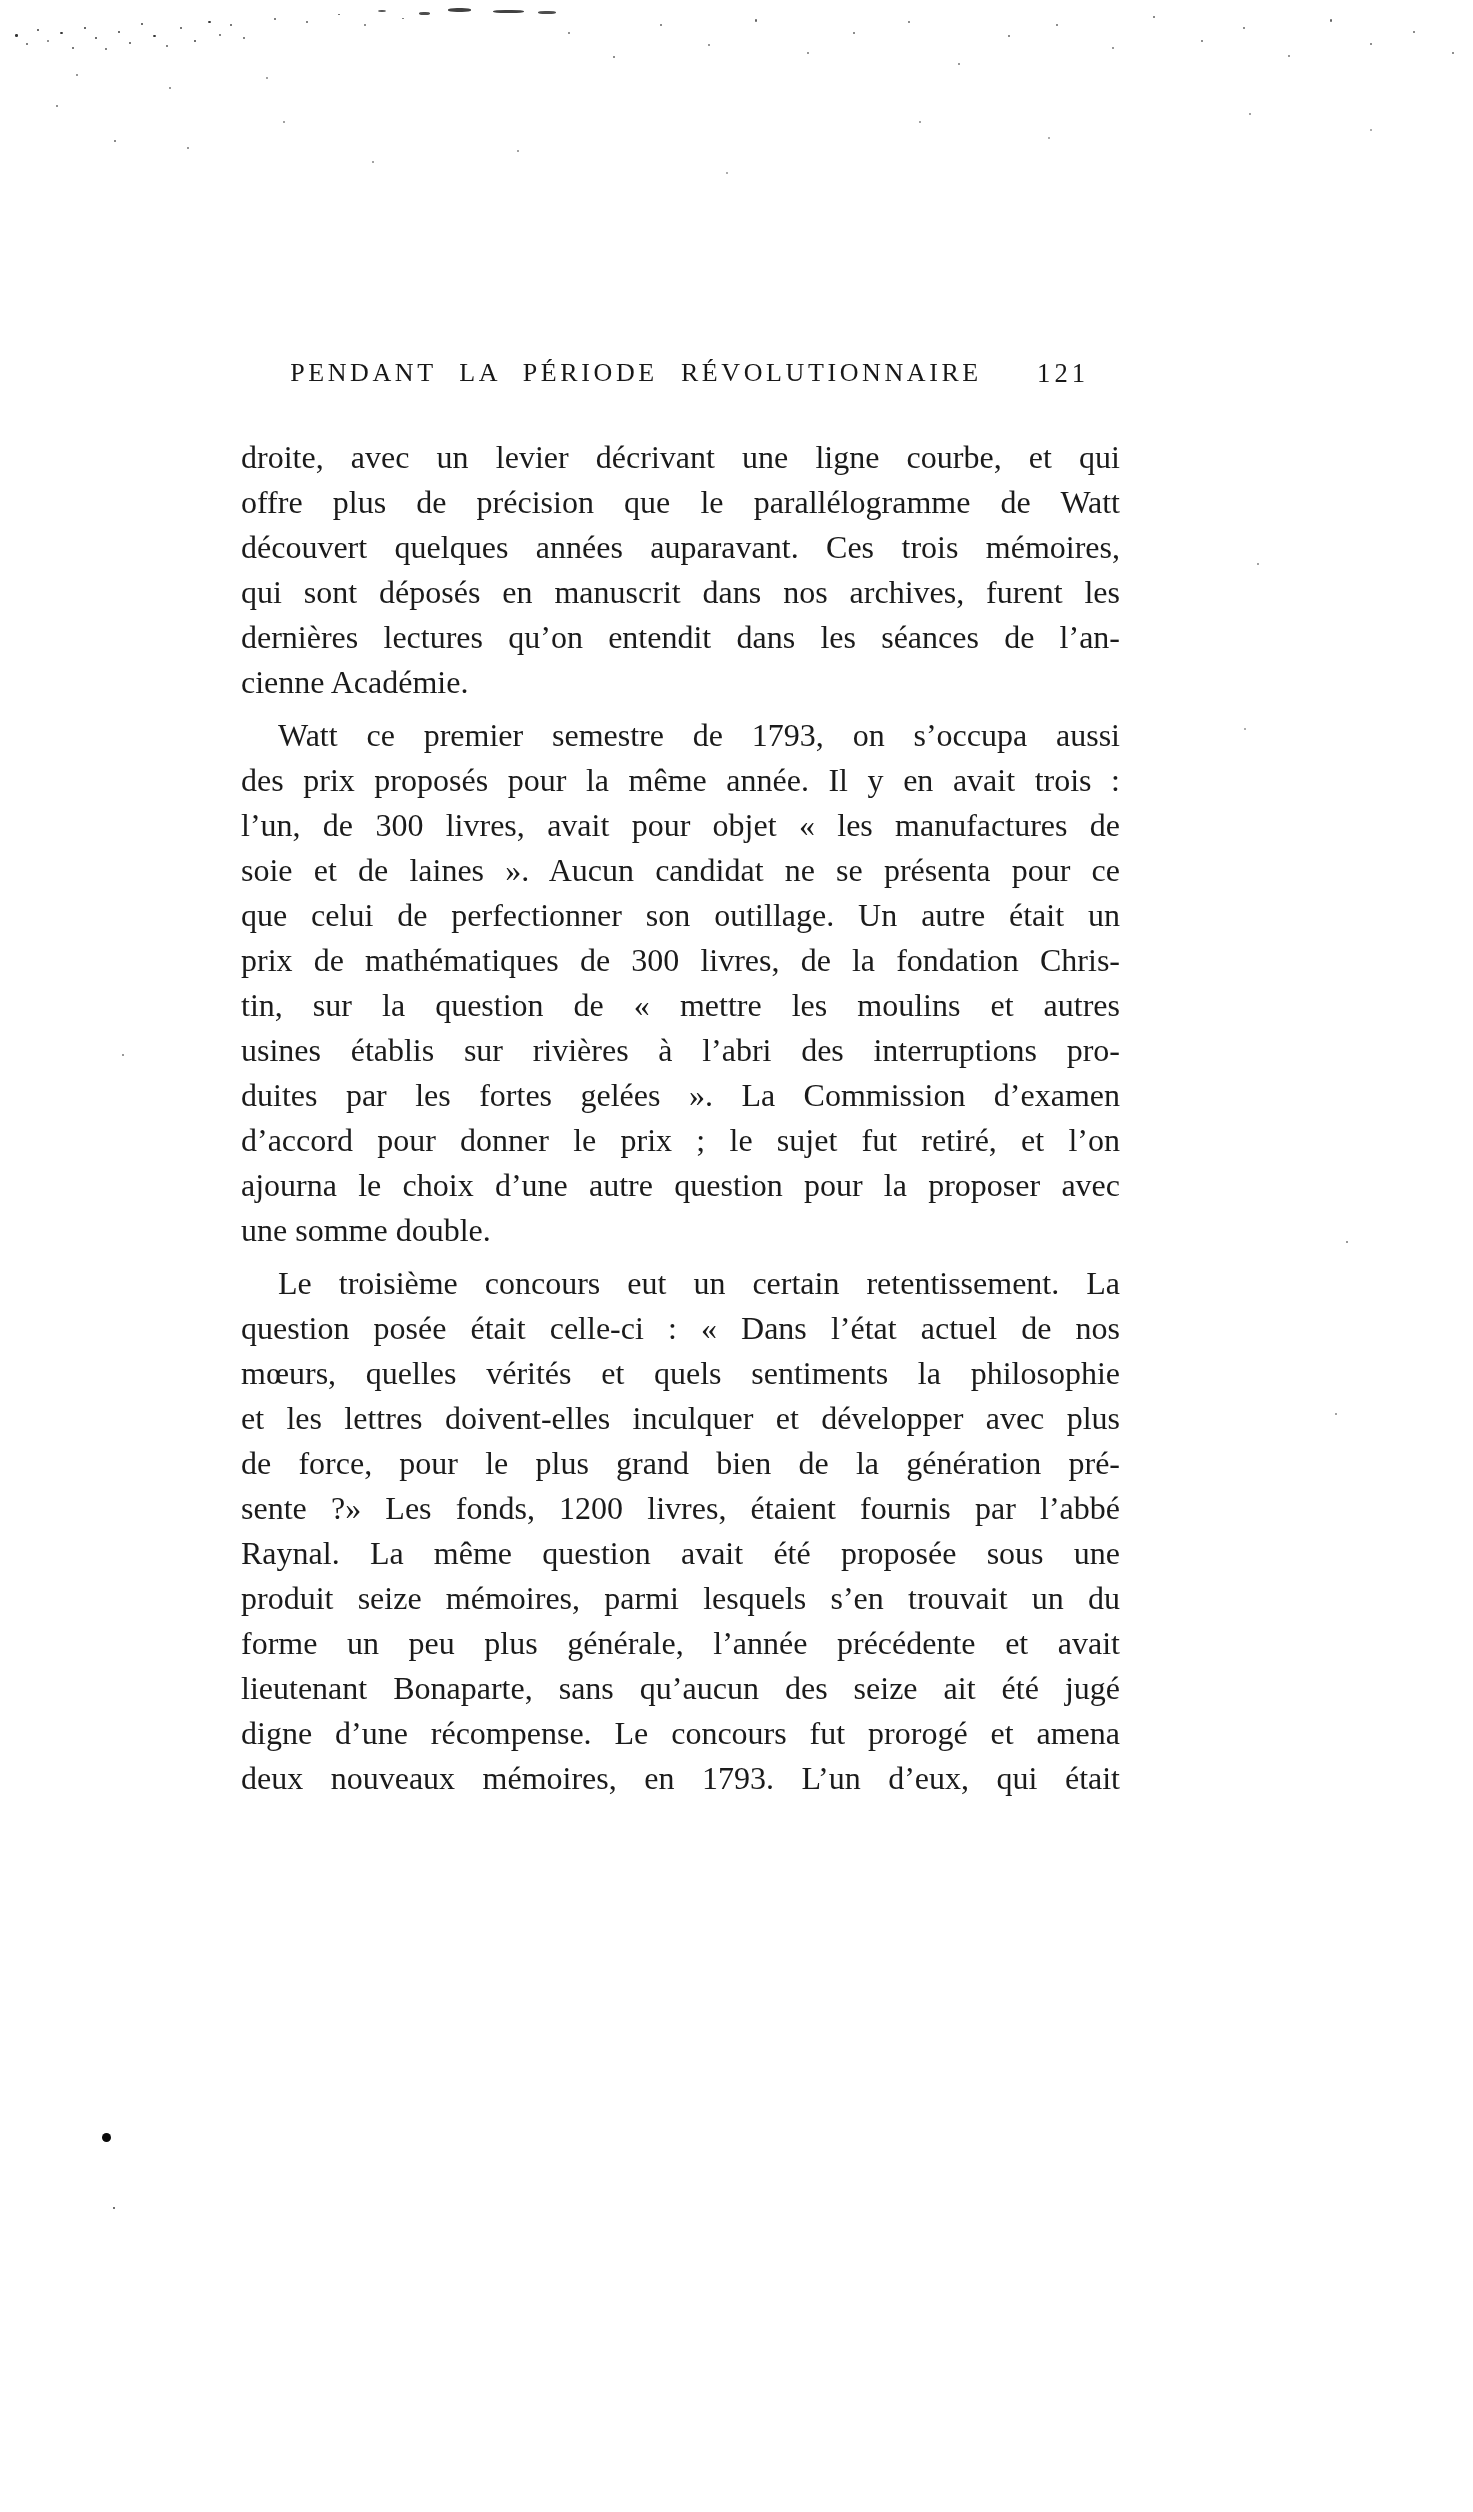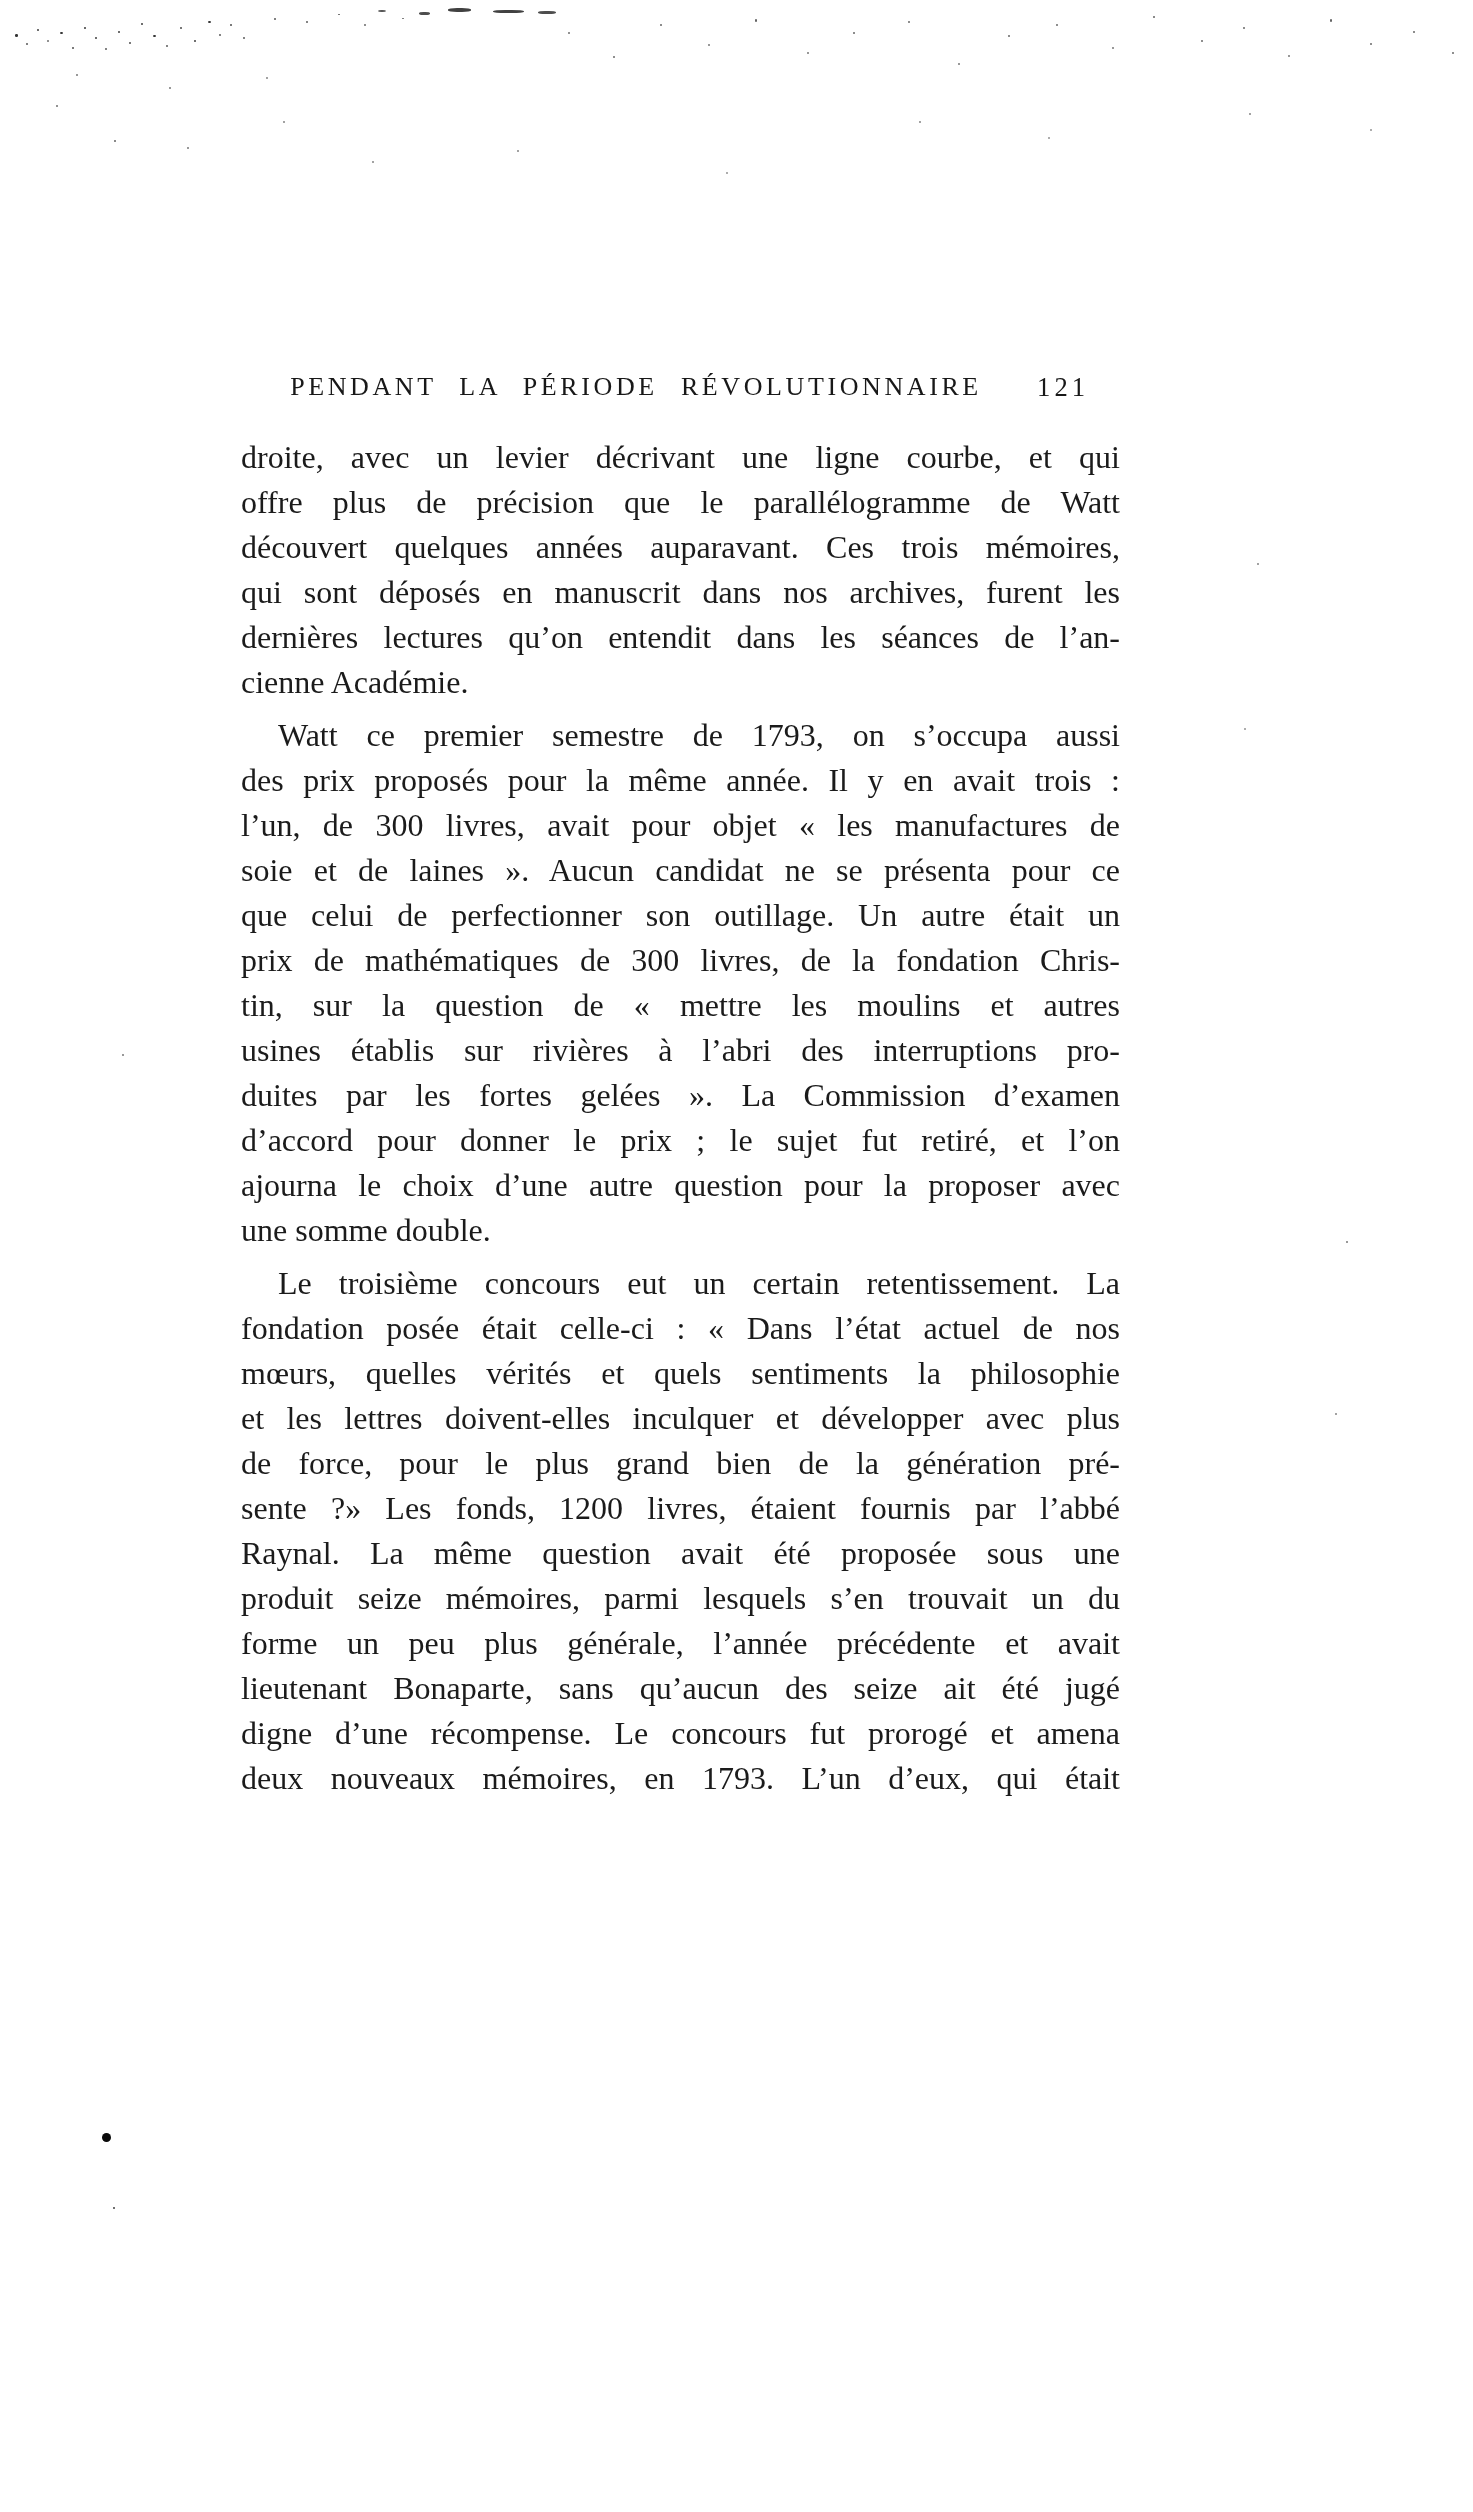--- a/index.html
+++ b/index.html
@@ -14,21 +14,21 @@
     background: #ffffff;
     overflow: hidden;
     font-family: "Liberation Serif", "DejaVu Serif", serif;
     color: #1c1c1c;
   }
 
   
   .running-header {
     position: absolute;
     left: 233px;
-    top: 372px;
+    top: 358px;
     width: 895px;
     height: 39px;
   }
   .running-title {
     position: absolute;
     left: 0;
     right: 89px;
     top: 0;
     text-align: center;
     font-size: 26px;
@@ -120,21 +120,21 @@
         <div class="line">prix de mathématiques de 300 livres, de la fondation Chris-</div>
         <div class="line">tin, sur la question de « mettre les moulins et autres</div>
         <div class="line">usines établis sur rivières à l’abri des interruptions pro-</div>
         <div class="line">duites par les fortes gelées ». La Commission d’examen</div>
         <div class="line">d’accord pour donner le prix ; le sujet fut retiré, et l’on</div>
         <div class="line">ajourna le choix d’une autre question pour la proposer avec</div>
         <div class="line last">une somme double.</div>
       </div>
       <div class="para indent">
         <div class="line">Le troisième concours eut un certain retentissement. La</div>
-        <div class="line">fondation posée était celle-ci : « Dans l’état actuel de nos</div>
+        <div class="line">question posée était celle-ci : « Dans l’état actuel de nos</div>
         <div class="line">mœurs, quelles vérités et quels sentiments la philosophie</div>
         <div class="line">et les lettres doivent-elles inculquer et développer avec plus</div>
         <div class="line">de force, pour le plus grand bien de la génération pré-</div>
         <div class="line">sente ?» Les fonds, 1200 livres, étaient fournis par l’abbé</div>
         <div class="line">Raynal. La même question avait été proposée sous une</div>
         <div class="line">produit seize mémoires, parmi lesquels s’en trouvait un du</div>
         <div class="line">forme un peu plus générale, l’année précédente et avait</div>
         <div class="line">lieutenant Bonaparte, sans qu’aucun des seize ait été jugé</div>
         <div class="line">digne d’une récompense. Le concours fut prorogé et amena</div>
         <div class="line">deux nouveaux mémoires, en 1793. L’un d’eux, qui était</div>

